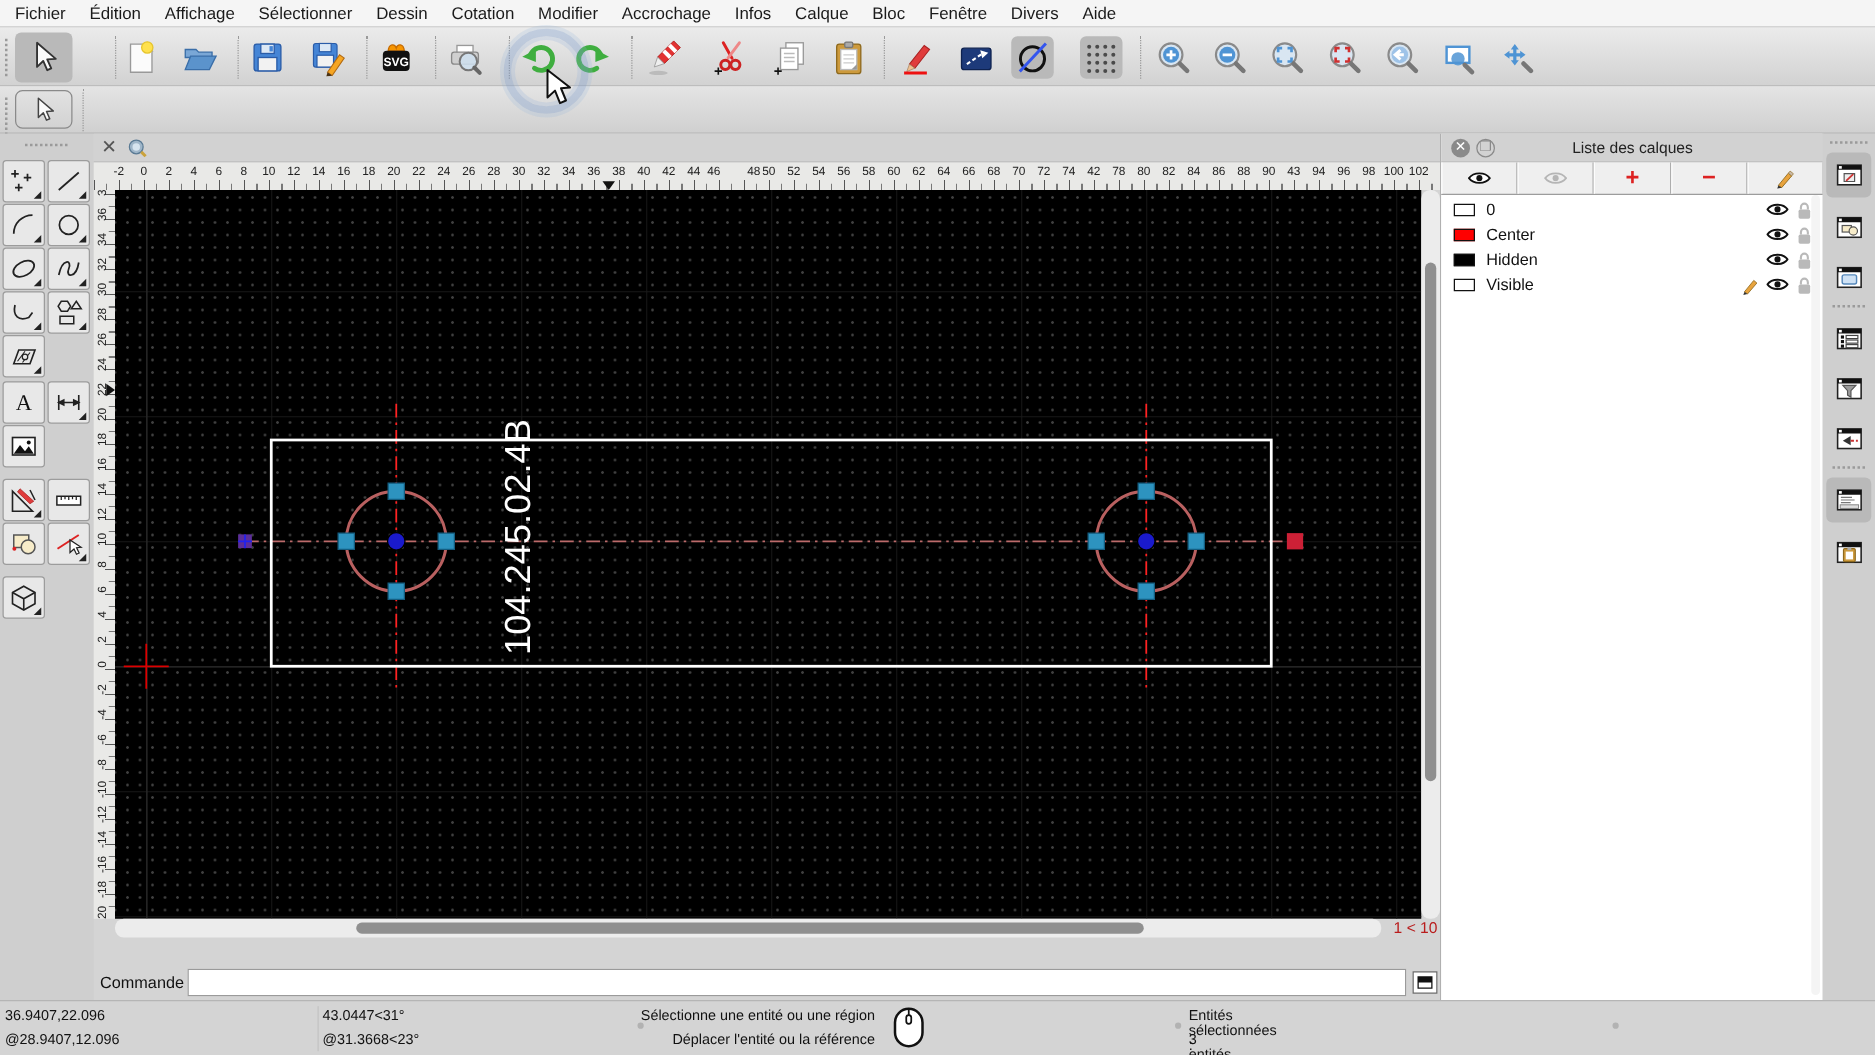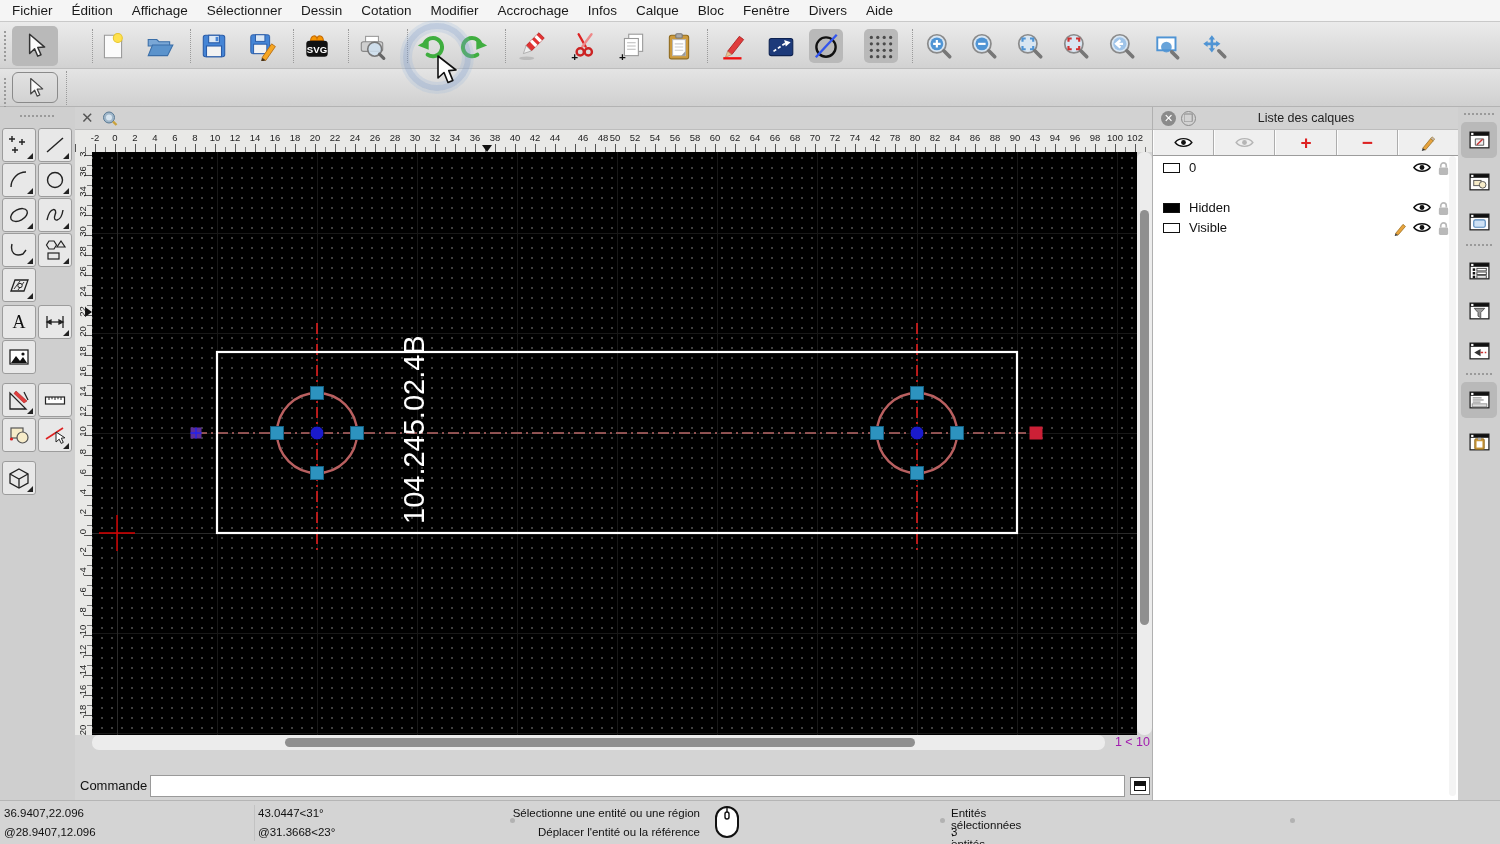--- a/index.html
+++ b/index.html
@@ -72,21 +72,21 @@
       linear-gradient(90deg,#181818 1px,transparent 1px),
       linear-gradient(#181818 1px,transparent 1px);
     background-size:10px 10px,100% 1px,1px 100%,100px 100px,100px 100px;
     background-position:5px 1px,0 381px,25px 0,25px 0,0 81px;
     background-repeat:repeat,no-repeat,no-repeat,repeat,repeat; }
 
   .hscroll { position:absolute; left:17px; top:628px; width:1013px; height:15px; background:#ececec; border-radius:7px; }
   .hscroll .thumb { position:absolute; left:193px; top:3px; width:630px; height:9px; background:#8f8f8f; border-radius:5px; }
   .vscroll { position:absolute; left:1062px; top:45px; width:15px; height:583px; background:#ececec; border-radius:7px; }
   .vscroll .thumb { position:absolute; left:3px; top:58px; width:9px; height:415px; background:#8f8f8f; border-radius:5px; }
-  .zoomlabel { position:absolute; left:1025px; top:628px; width:50px; text-align:right; font-size:12.5px; color:#a21caf; }
+  .zoomlabel { position:absolute; left:1025px; top:628px; width:50px; text-align:right; font-size:12.5px; color:#b91c1c; }
 
   .history { position:absolute; left:3px; top:643px; width:1070px; height:21px; background:#fff;
     border:1px solid #9c9c9c; font-size:13px; color:#111; line-height:19px; padding-left:6px; }
   .history .sb { position:absolute; right:1px; top:1px; width:5px; height:17px; background:#8a8a8a; }
   .cmdrow { position:absolute; left:0; top:666px; width:1077px; height:27px; }
   .cmdlabel { position:absolute; left:5px; top:5px; font-size:13px; color:#111; }
   .cmdinput { position:absolute; left:75px; top:2px; width:975px; height:22px; background:#fff;
     border:1px solid #9a9a9a; font-size:13px; font-family:"Liberation Sans",sans-serif; padding:0 4px; }
   .kbd { position:absolute; left:1055px; top:4px; width:20px; height:18px; background:#fff;
     border:1px solid #666; display:flex; align-items:center; justify-content:center; }
@@ -514,21 +514,21 @@
         <span style="left: 300px;">26</span>
         <span style="left: 320px;">28</span>
         <span style="left: 340px;">30</span>
         <span style="left: 360px;">32</span>
         <span style="left: 380px;">34</span>
         <span style="left: 400px;">36</span>
         <span style="left: 420px;">38</span>
         <span style="left: 440px;">40</span>
         <span style="left: 460px;">42</span>
         <span style="left: 480px;">44</span>
-        <span style="left: 508px;">46</span>
+        <span style="left: 496px;">46</span>
         <span style="left: 528px;">48</span>
         <span style="left: 540px;">50</span>
         <span style="left: 560px;">52</span>
         <span style="left: 580px;">54</span>
         <span style="left: 600px;">56</span>
         <span style="left: 620px;">58</span>
         <span style="left: 640px;">60</span>
         <span style="left: 660px;">62</span>
         <span style="left: 680px;">64</span>
         <span style="left: 700px;">66</span>
@@ -683,20 +683,32 @@
           <span class="nm">0</span>
           <svg class="ic" style="left:260px" width="18" height="13" viewBox="0 0 20 14">
             <path d="M1 7 C5 1.5 15 1.5 19 7 C15 12.5 5 12.5 1 7 Z" fill="#fff" stroke="#111" stroke-width="1.6"></path>
             <circle cx="10" cy="7" r="2.7" fill="#111"></circle>
           </svg>
           <svg class="ic" style="left:284px" width="13" height="15" viewBox="0 0 14 16">
             <rect x="2" y="7" width="10" height="8" rx="1.5" fill="#b9b9b9"></rect>
             <path d="M4 7 V5 a3 3 0 0 1 6 0 V7" fill="none" stroke="#b9b9b9" stroke-width="1.8"></path>
           </svg>
         </div>
+        <div class="lrow" style="top: 22px;">
+          <span class="sw" style="background:#ff0000"></span>
+          <span class="nm">Center</span>
+          <svg class="ic" style="left:260px" width="18" height="13" viewBox="0 0 20 14">
+            <path d="M1 7 C5 1.5 15 1.5 19 7 C15 12.5 5 12.5 1 7 Z" fill="#fff" stroke="#111" stroke-width="1.6"></path>
+            <circle cx="10" cy="7" r="2.7" fill="#111"></circle>
+          </svg>
+          <svg class="ic" style="left:284px" width="13" height="15" viewBox="0 0 14 16">
+            <rect x="2" y="7" width="10" height="8" rx="1.5" fill="#b9b9b9"></rect>
+            <path d="M4 7 V5 a3 3 0 0 1 6 0 V7" fill="none" stroke="#b9b9b9" stroke-width="1.8"></path>
+          </svg>
+        </div>
         <div class="lrow" style="top: 42px;">
           <span class="sw" style="background:#000000"></span>
           <span class="nm">Hidden</span>
           <svg class="ic" style="left:260px" width="18" height="13" viewBox="0 0 20 14">
             <path d="M1 7 C5 1.5 15 1.5 19 7 C15 12.5 5 12.5 1 7 Z" fill="#fff" stroke="#111" stroke-width="1.6"></path>
             <circle cx="10" cy="7" r="2.7" fill="#111"></circle>
           </svg>
           <svg class="ic" style="left:284px" width="13" height="15" viewBox="0 0 14 16">
             <rect x="2" y="7" width="10" height="8" rx="1.5" fill="#b9b9b9"></rect>
             <path d="M4 7 V5 a3 3 0 0 1 6 0 V7" fill="none" stroke="#b9b9b9" stroke-width="1.8"></path>

